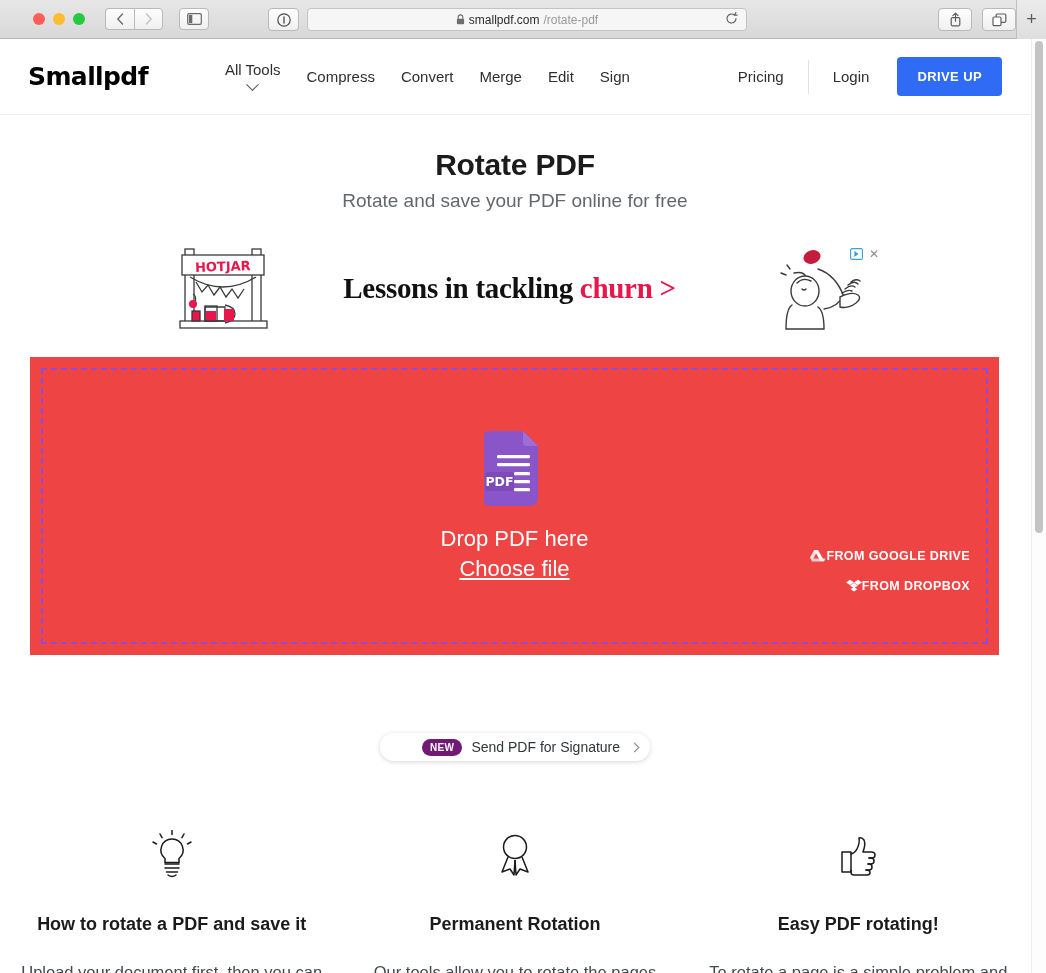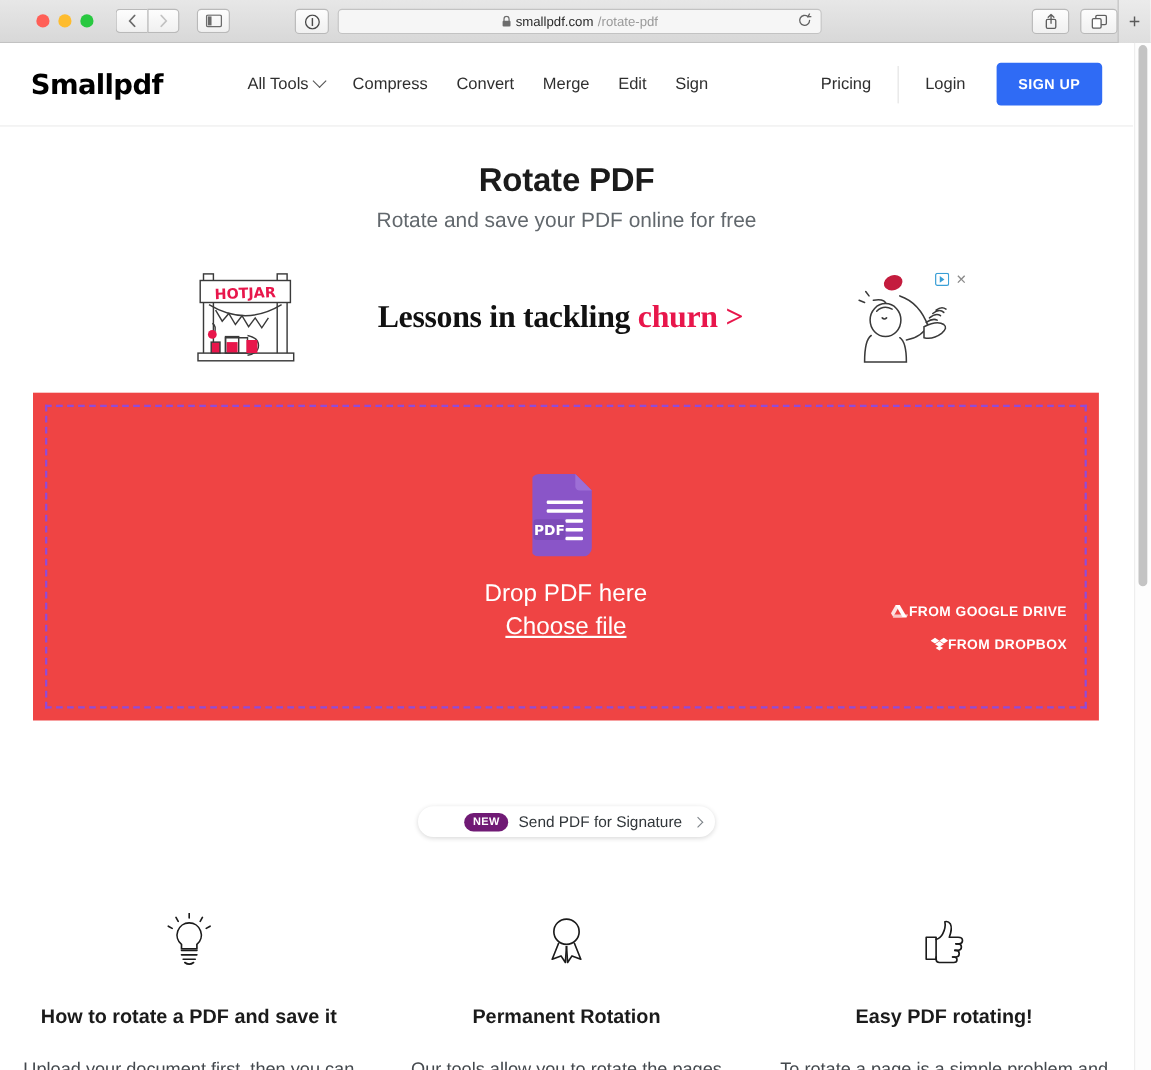--- a/index.html
+++ b/index.html
@@ -86,20 +86,21 @@
   }
   .logo {
     font-size: 25px; font-weight: bold; color: #000;
     letter-spacing: -0.6px;
     font-family: "DejaVu Sans", sans-serif;
   }
   .nav { display: flex; align-items: center; gap: 26px; margin-left: 77px; }
   .nav-item {
     font-size: 15px; color: #2f2f2f; display: flex; align-items: center; gap: 5px;
     cursor: pointer;
+    flex-direction: column;
   }
   .chev { display: inline-block; width: 9px; height: 9px;
     border-right: 1.4px solid #555; border-bottom: 1.4px solid #555;
     transform: rotate(45deg) translate(-2px,-2px); }
 
   .nav-right { margin-left: auto; display: flex; align-items: center; }
   .pricing { font-size: 15px; color: #2f2f2f; margin-right: 24px; }
   .vdiv { width: 1px; height: 34px; background: #e2e2e2; margin-right: 24px; }
   .login { font-size: 15px; color: #2f2f2f; margin-right: 28px; }
   .signup {
@@ -285,21 +286,21 @@
         <div class="nav-item">Convert</div>
         <div class="nav-item">Merge</div>
         <div class="nav-item">Edit</div>
         <div class="nav-item">Sign</div>
       </div>
 
       <div class="nav-right">
         <div class="pricing">Pricing</div>
         <div class="vdiv"></div>
         <div class="login">Login</div>
-        <button class="signup">SIGN UP</button>
+        <button class="signup">DRIVE UP</button>
       </div>
     </div>
 
     <div class="hero">
       <h1>Rotate PDF</h1>
       <p>Rotate and save your PDF online for free</p>
     </div>
 
     <div class="ad-wrap">
       <div class="ad-badges">

